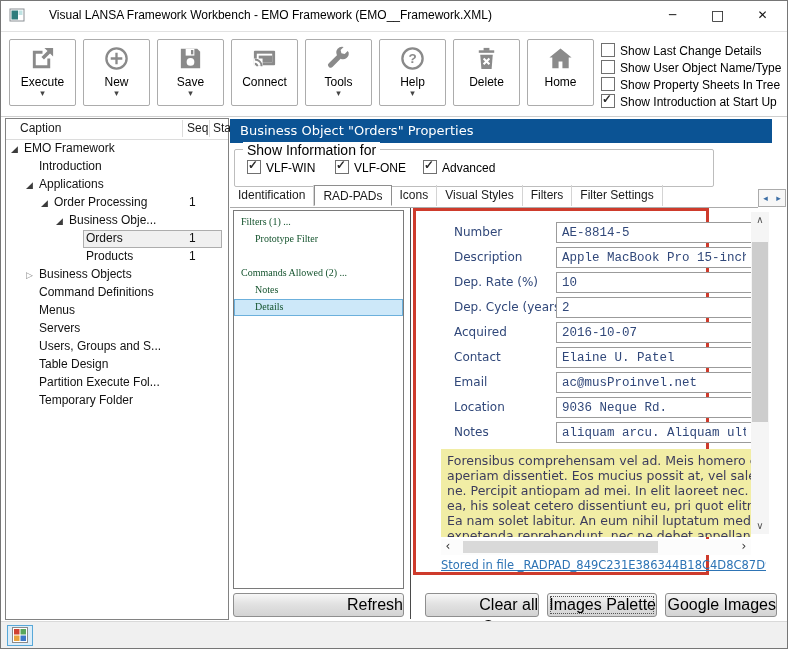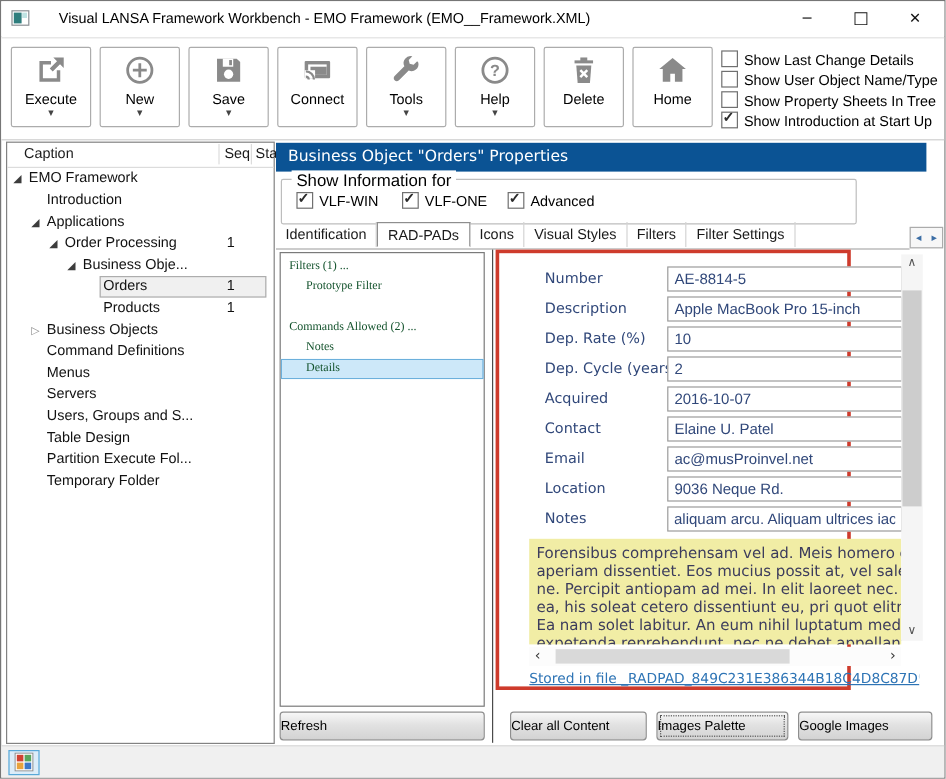--- a/index.html
+++ b/index.html
@@ -71,42 +71,42 @@
   .nitem{position:relative;height:17px;line-height:16px;font-size:10px;color:#14532d;padding-left:7px;white-space:nowrap;font-family:Liberation Serif, serif;}
   .nitem.ind{padding-left:21px;}
   .nitem.sel{background:#cde8f9;box-shadow:inset 0 0 0 1px #6cb0dc;}
   .splitter{position:absolute;left:409px;top:207px;width:1px;height:411px;background:#4a4a4a;}
   
   .redbox{position:absolute;left:412px;top:207px;width:296px;height:367px;border:3px solid #ce3b2c;
           background:#fff;box-sizing:border-box;font-family:"DejaVu Sans",sans-serif;}
   .frow{position:absolute;left:0;height:21px;}
   .flab{position:absolute;left:38px;top:3px;font-size:12px;color:#31487a;white-space:nowrap;}
   .finp{position:absolute;left:140px;top:0;width:196px;height:21px;border:1px solid #9b9b9b;
-        background:#fff;color:#31487a;font-size:12.5px;font-family:Liberation Sans, sans-serif;
+        background:#fff;color:#31487a;font-size:12.5px;font-family:Liberation Mono, monospace;
         padding:0 5px;box-sizing:border-box;white-space:nowrap;overflow:hidden;}
   .notesbox{position:absolute;left:25px;top:238px;width:310px;height:88px;background:#f1eda5;
             box-sizing:border-box;padding:4px 6px;overflow:hidden;}
   .notesbox .ntext{font-size:12.5px;line-height:15px;color:#3c3c5c;white-space:pre;}
   
   .vsb{position:absolute;left:335px;top:1px;width:18px;height:322px;background:#f5f5f5;}
   .vsb .arr{position:absolute;left:0;width:18px;height:16px;text-align:center;font-size:10px;color:#555;line-height:15px;}
   .vsb .up{top:0;} .vsb .dn{bottom:0;}
   .vsb .up::before{content:"∧";} .vsb .dn::before{content:"∨";}
   .vsb .thumb{position:absolute;left:1px;top:30px;width:16px;height:180px;background:#cdcdcd;}
   .hsb{position:absolute;left:25px;top:328px;width:310px;height:16px;background:#fcfcfc;}
   .hsb .arr{position:absolute;top:0;width:14px;height:16px;text-align:center;font-size:12px;color:#333;line-height:15px;}
   .hsb .lf{left:0;} .hsb .rt{right:0;}
   .hsb .lf::before{content:"‹";} .hsb .rt::before{content:"›";}
   .hsb .thumb{position:absolute;left:22px;top:2px;width:195px;height:12px;background:#d9d9d9;}
   .storedlink{position:absolute;left:25px;top:347px;width:325px;font-size:11.5px;color:#2e74b5;
               text-decoration:underline;white-space:nowrap;overflow:hidden;}
   
   .pbtn{position:absolute;top:592px;height:24px;border:1px solid #8e8e8e;border-radius:3px;
-        background:linear-gradient(#f7f7f7,#e2e2e2 45%,#d3d3d3);font-size:11px;color:#000;
-        text-align:left;line-height:22px;box-sizing:border-box;}
+        background:linear-gradient(#f7f7f7,#e2e2e2 45%,#d3d3d3);font-size:16px;color:#000;
+        text-align:right;line-height:22px;box-sizing:border-box;}
   .btn-refresh{left:232px;width:171px;}
   .btn-clear{left:424px;width:114px;}
   .btn-palette{left:546px;width:110px;outline:1px dotted #555;outline-offset:-4px;}
   .btn-google{left:664px;width:112px;}
   
   .statusbar{position:absolute;left:0;top:620px;width:100%;height:27px;background:#f0f0f0;
              border-top:1px solid #d9d9d9;}
   .palettebtn{position:absolute;left:6px;top:3px;width:26px;height:21px;border:1px solid #58a8d8;
               background:#dcedf9;box-sizing:border-box;text-align:center;}
   .palettebtn svg{margin-top:1px;}

